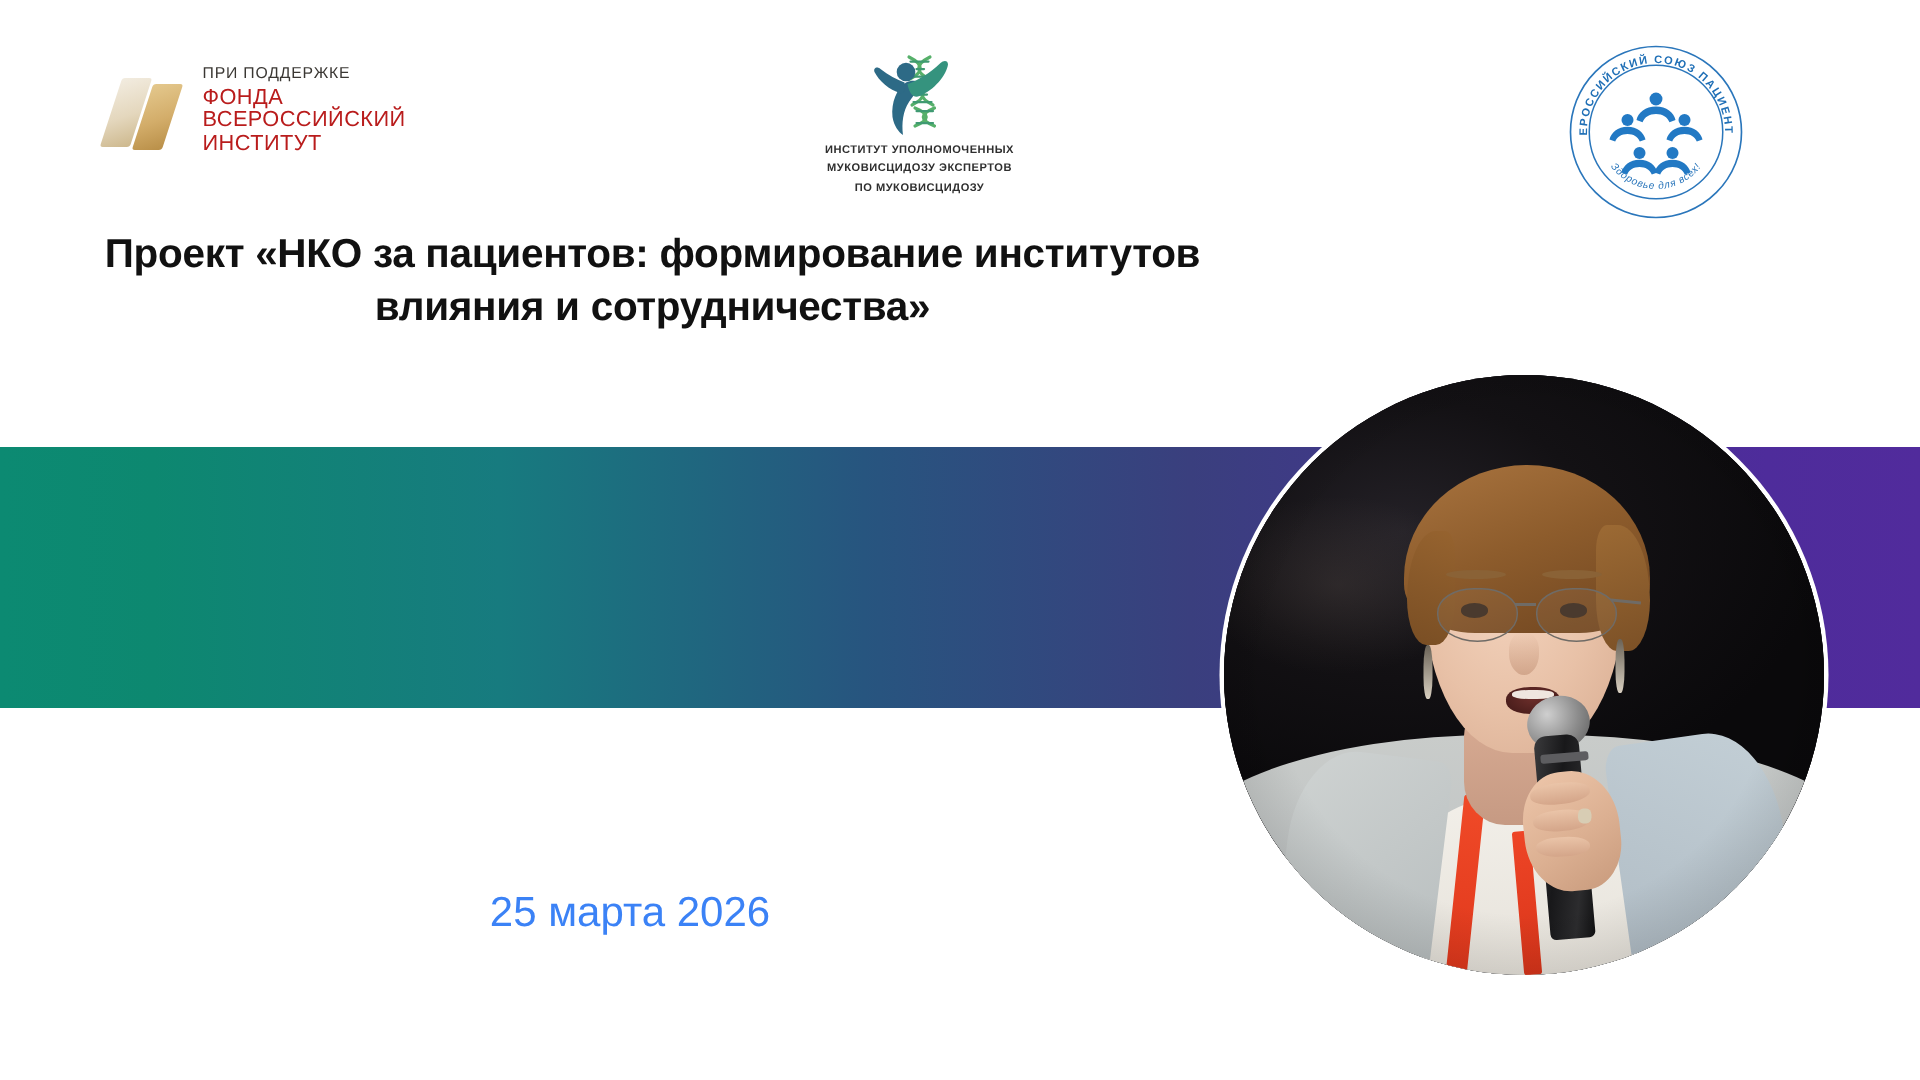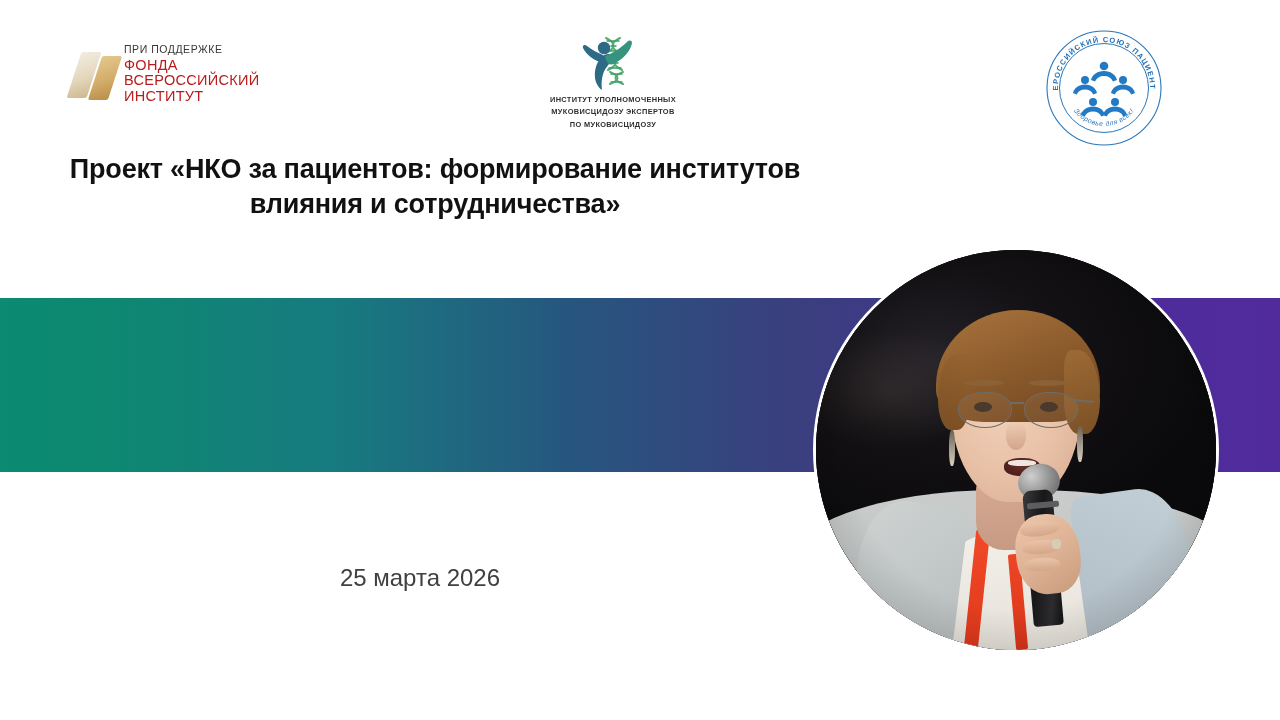--- a/index.html
+++ b/index.html
@@ -31,20 +31,21 @@
     height: 150px;
   }
 
   
   .logo-pgf {
     position: absolute;
     left: 72px;
     top: 44px;
     display: flex;
     align-items: flex-start;
+    gap: 11px;
   }
   .pgf-mark {
     width: 52px;
     height: 54px;
     position: relative;
     flex: none;
     margin-top: 4px;
   }
   .pgf-mark .bar {
     position: absolute;
@@ -454,25 +455,25 @@
     position: absolute;
     inset: 0;
     background: radial-gradient(circle at 50% 48%, rgba(0,0,0,0) 58%, rgba(0,0,0,0.30) 100%);
     pointer-events: none;
   }
 
   
   .date-line {
     position: absolute;
     left: 20px;
-    top: 564px;
+    top: 592px;
     width: 800px;
     text-align: center;
-    font-size: 24px;
-    color: #404040;
+    font-size: 28px;
+    color: #3b82f6;
     font-weight: 400;
   }
 </style>
 </head>
 <body>
 
 <div class="slide">
 
   <div class="logo-row">
 

